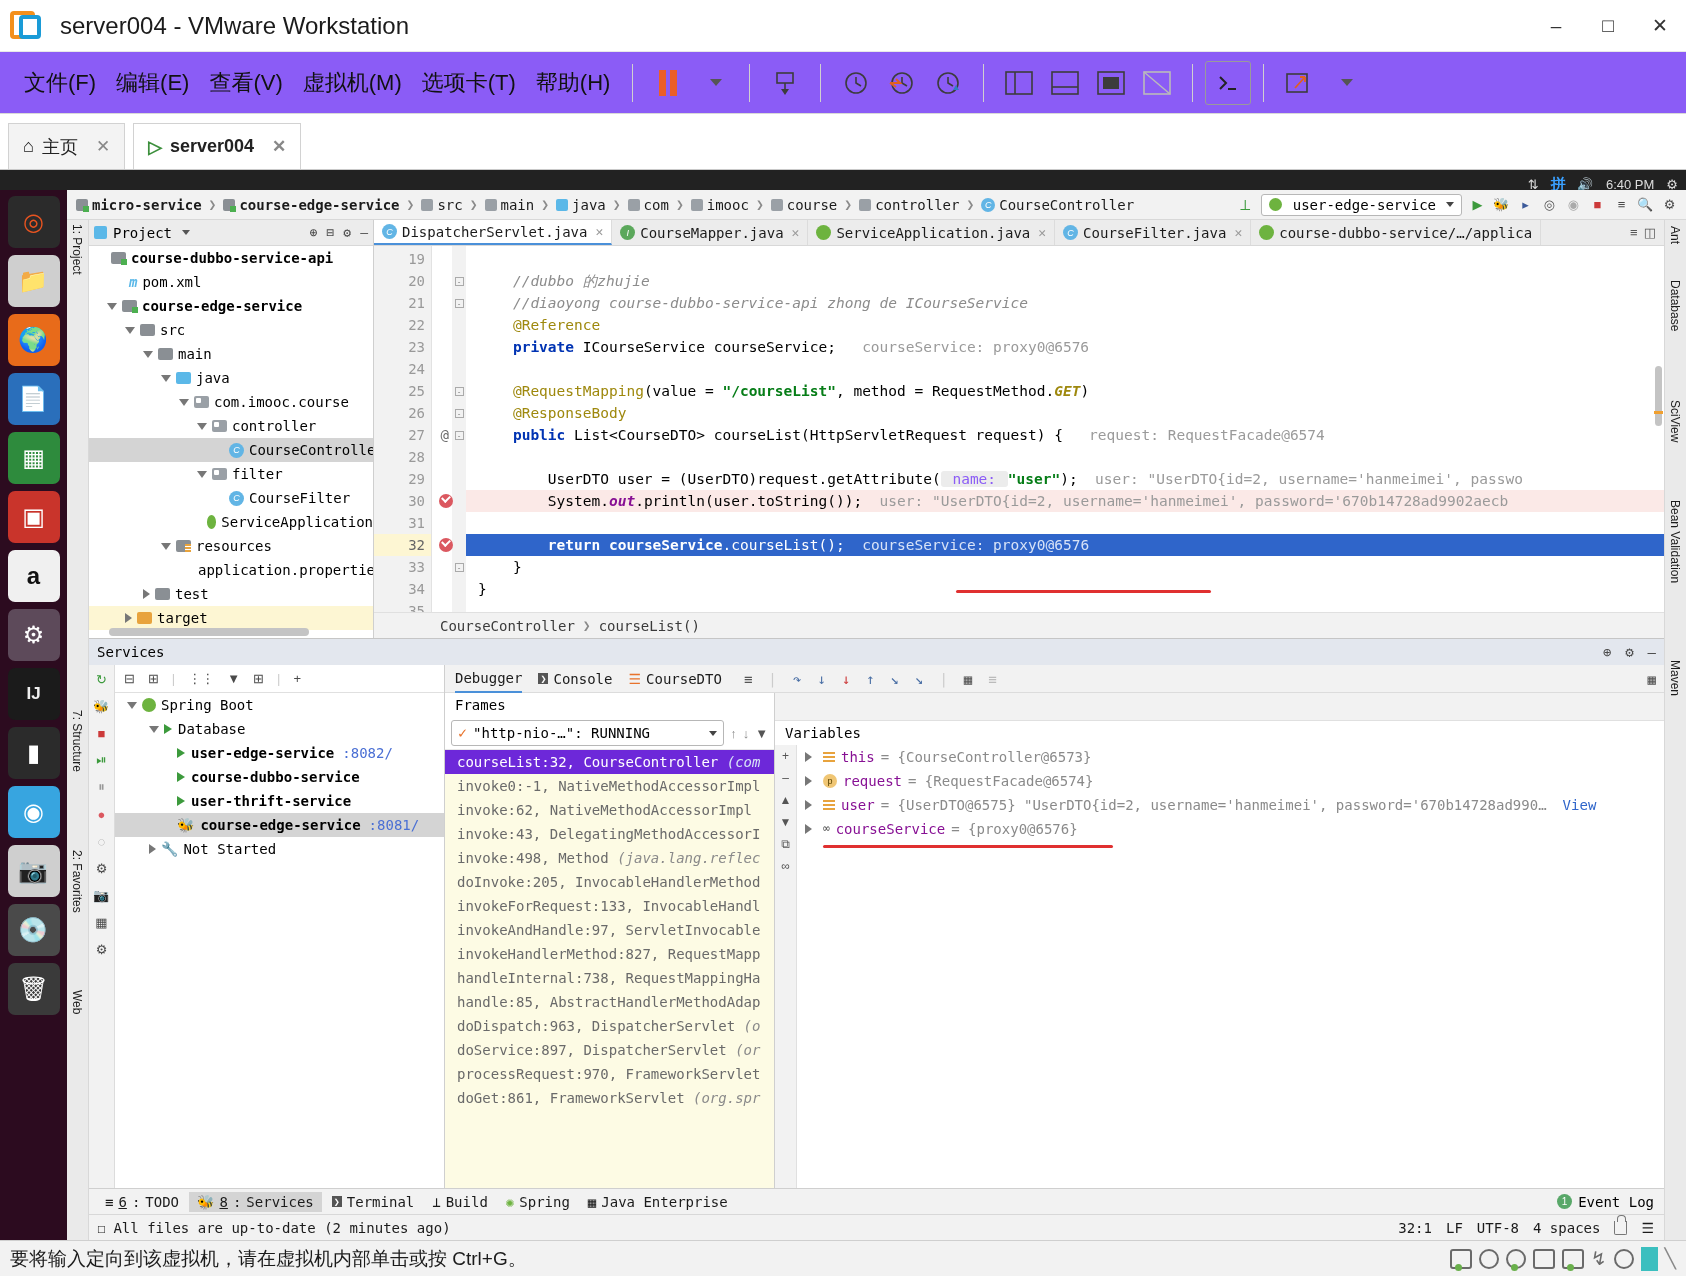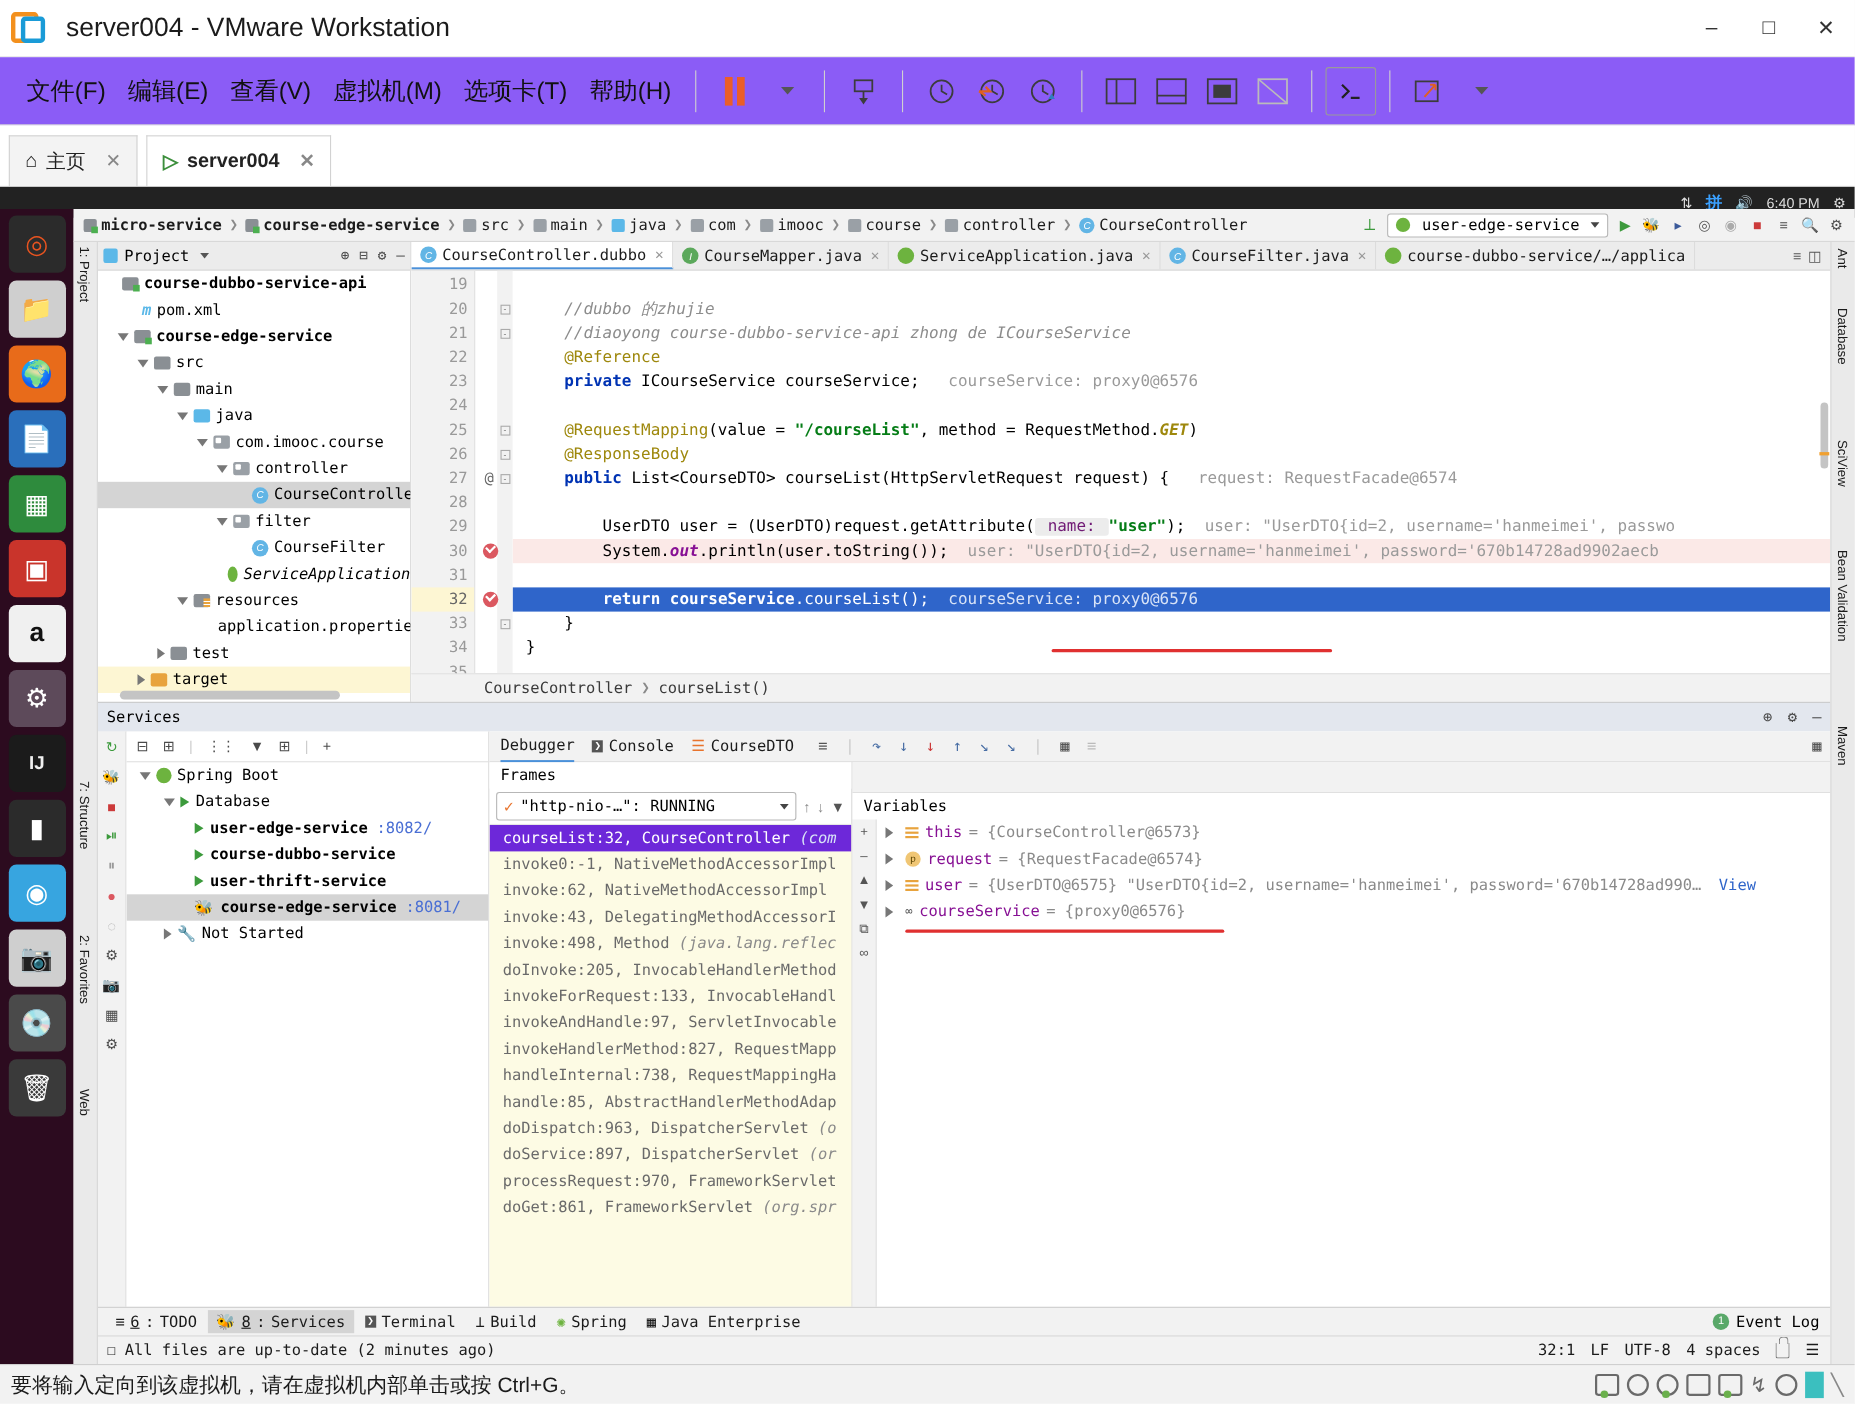--- a/index.html
+++ b/index.html
@@ -111,21 +111,21 @@
   .fbox { width:9px;height:9px;border:1px solid #aaa;background:#f2f2f2;font-size:8px;line-height:7px;text-align:center;color:#777;}
   .code { flex:1; font-family:"DejaVu Sans Mono", monospace; font-size:14.5px; padding-top:2px; position:relative; overflow:hidden; white-space:nowrap;}
   .cline { height:22px; line-height:22px; padding-left:12px; white-space:pre; }
   .cline.exec { background:#2f65ca; color:#fff; }
   .cline.bpline { background:#fbe9e7; }
   .kw { color:#0033b3; font-weight:bold; }
   .ann { color:#9e880d; }
   .str { color:#067d17; font-weight:bold; }
   .cmt { color:#8c8c8c; font-style:italic; }
   .hint { color:#9a9a9a; }
-  .hintchip { background:#ececec; color:#701a75; border-radius:3px; padding:0 3px; font-style:normal;}
+  .hintchip { background:#ececec; color:#8b5cf6; border-radius:3px; padding:0 3px; font-style:normal;}
   .cline.exec .hint { color:#d8e3f7; }
   .cline.exec .kw{color:#fff;}
   .ed-crumb { height:26px; background:#f2f2f2; border-top:1px solid #e0e0e0; display:flex; align-items:center; padding-left:66px; gap:6px; font-family:"DejaVu Sans Mono",monospace; font-size:14px; color:#3a3a3a;}
   .redline { position:absolute; background:#e03030; height:3px; border-radius:2px;}
 
   
   .services { height:auto; flex:1; display:flex; flex-direction:column; min-height:0; border-top:1px solid #c6c6c6;}
   .svc-title { height:26px; background:#e3e7ee; display:flex; align-items:center; padding:0 8px; font-family:"DejaVu Sans Mono",monospace; font-size:14px;}
   .svc-title .r { margin-left:auto; display:flex; gap:14px; color:#4a4a4a; font-size:14px;}
   .svc-body { flex:1; display:flex; min-height:0; }
@@ -479,21 +479,21 @@
               </div>
               <div class="trow" style="padding-left:108px;">
                 <span class="tri-d"></span>
                   <i class="pkgic"></i>
                   <span>filter</span>
               </div>
               <div class="trow" style="padding-left:140px;">
                 <i class="ic-c" style="margin-right:5px;">C</i>
                   <span>CourseFilter</span>
               </div>
-              <div class="trow" style="padding-left:118px;font-style:italic;">
+              <div class="trow" style="padding-left:118px;">
                 <i class="springic"></i>
                   <span>ServiceApplication</span>
               </div>
               <div class="trow" style="padding-left:72px;">
                 <span class="tri-d"></span>
                   <i class="folder res"></i>
                   <span>resources</span>
               </div>
               <div class="trow" style="padding-left:104px;">
                 <i class="propic"></i>
@@ -510,21 +510,21 @@
                   <span>target</span>
               </div>
               <div style="position:absolute;left:20px;bottom:2px;width:200px;height:8px;background:#c4c4c4;border-radius:4px;"></div>
             </div>
           </div>
 
           <div class="editorwrap">
             <div class="ed-tabs">
               <div class="ed-tab active">
                 <i class="ic-c">C</i>
-                  <span>CourseController.dubbo</span>
+                  <span>DispatcherServlet.java</span>
                   <span class="x">✕</span>
               </div>
               <div class="ed-tab">
                 <i class="ic-i">I</i>
                   <span>CourseMapper.java</span>
                   <span class="x">✕</span>
               </div>
               <div class="ed-tab">
                 <i class="ic-s"></i>
                   <span>ServiceApplication.java</span>

